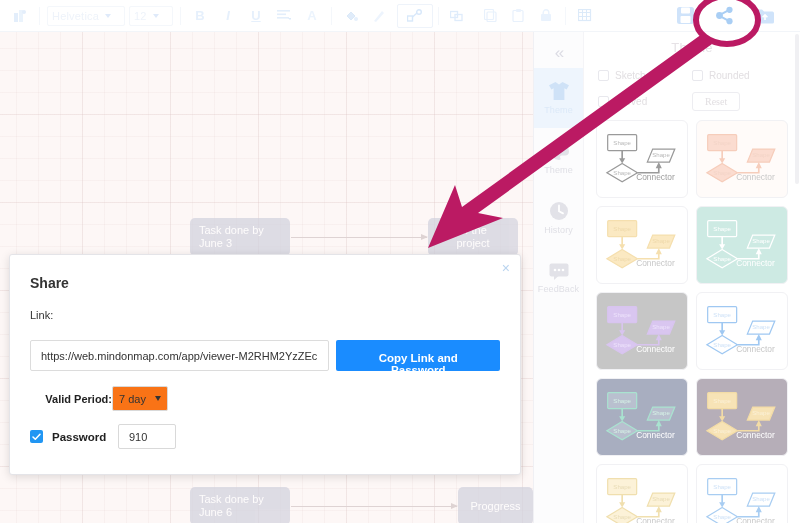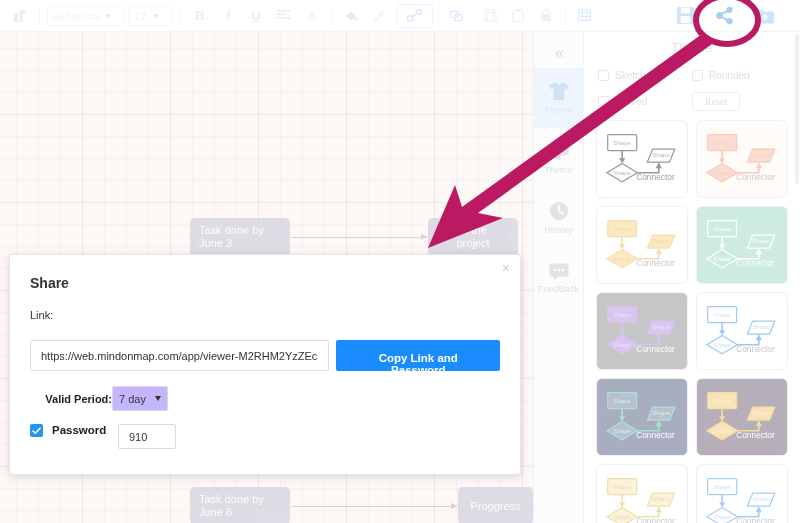--- a/index.html
+++ b/index.html
@@ -263,35 +263,35 @@
     padding: 12px 17px;
     cursor: pointer;
     font-family: "Liberation Sans", sans-serif;
   }
   .row2 { display: flex; align-items: center; margin-top: 15px; }
   .lbl-period { font-size: 11px; color: #222; font-weight: bold; width: 82px; text-align: right; }
   .period-sel {
     width: 56px; height: 25px;
     border: 1px solid #d9d9d9;
     border-radius: 2px;
-    background: #c4b5fd;
+    background: #f97316;
     font-size: 11px;
     color: #333;
     display: flex; align-items: center;
     padding: 0 6px;
     justify-content: space-between;
     cursor: pointer;
   }
   .period-sel .chev {
     width: 0; height: 0;
     border-left: 3.5px solid transparent;
     border-right: 3.5px solid transparent;
     border-top: 5px solid #333;
   }
-  .row3 { display: flex; align-items: flex-start; margin-top: 13px; }
+  .row3 { display: flex; align-items: center; margin-top: 13px; }
   .pw-check {
     width: 13px; height: 13px;
     background: #2196f3;
     border-radius: 2px;
     display: flex; align-items: center; justify-content: center;
     flex-shrink: 0;
     cursor: pointer;
   }
   .pw-check svg { display: block; }
   .lbl-pw { font-size: 11.5px; font-weight: bold; color: #222; margin-left: 9px; width: 66px; }

